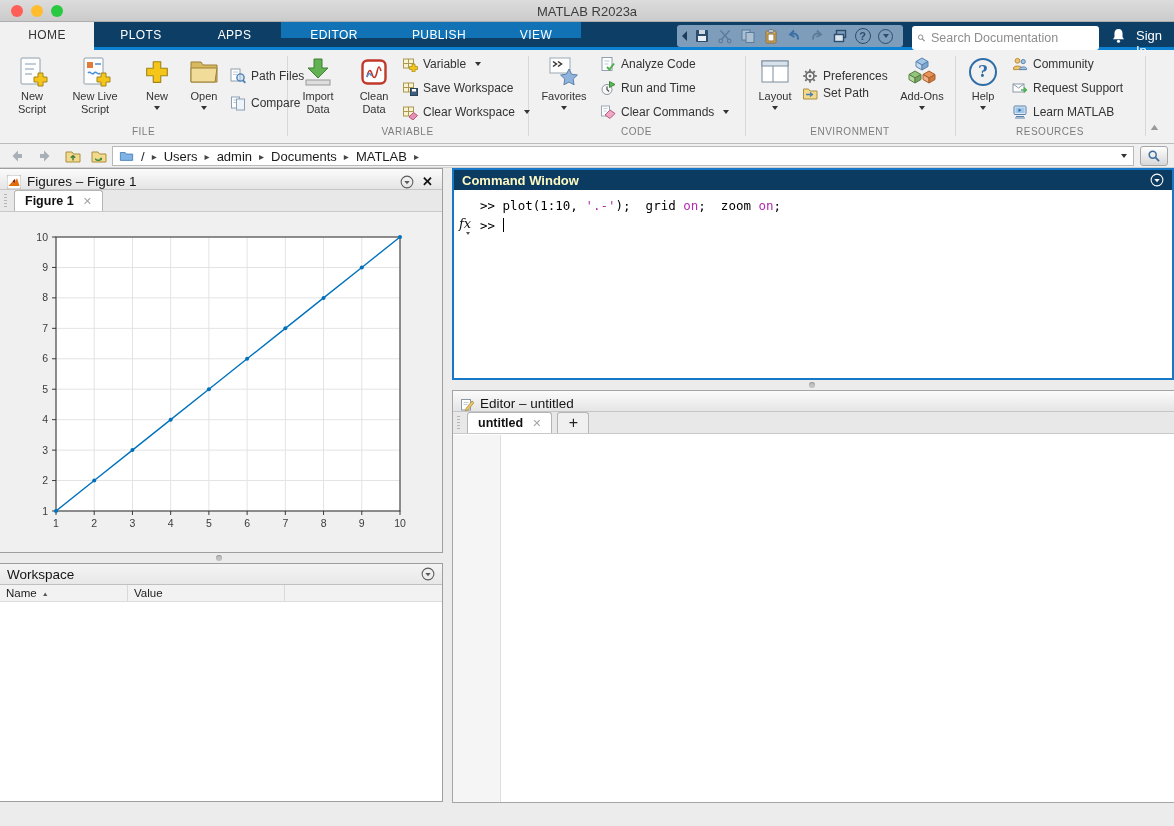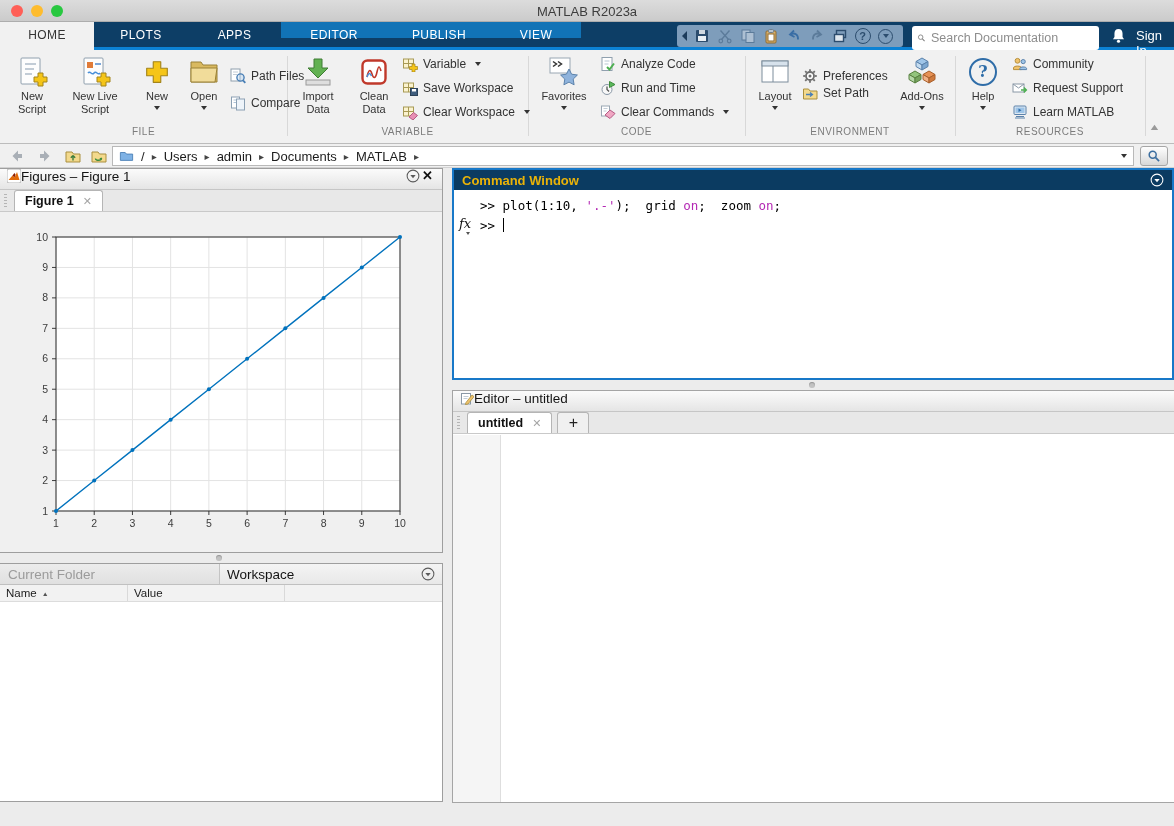--- a/index.html
+++ b/index.html
@@ -77,21 +77,21 @@
   .pathfield{position:absolute;left:112px;top:2px;width:1022px;height:20px;background:#fff;
     border:1px solid #b9b9b9;display:flex;align-items:center;padding:0 6px;gap:7px;font-size:13px;color:#1c1c1c;}
   .crumb-sep{font-size:10px;color:#444;}
   .path-caret{margin-left:auto;}
   .addr-search-btn{position:absolute;left:1140px;top:2px;width:28px;height:20px;
     background:linear-gradient(#fefefe,#d8d8d8);border:1px solid #a6a6a6;border-radius:3px;
     display:flex;align-items:center;justify-content:center;}
 
   
   .panel-header{height:21px;background:linear-gradient(#fbfbfb,#e5e5e5);border-bottom:1px solid #c6c6c6;
-    display:flex;align-items:flex-start;padding:0 7px;}
+    display:flex;align-items:flex-end;padding:0 7px;gap:6px;}
   .panel-title{flex:1;font-size:13.5px;color:#141414;white-space:nowrap;overflow:hidden;}
   .hdr-ico{width:14px;height:14px;flex:0 0 14px;}
   .close-x{font-size:13px;font-weight:bold;color:#111;line-height:14px;padding:0 2px;}
   .tabsbar{height:22px;background:#e8e8e8;border-bottom:1px solid #c9c9c9;display:flex;
     align-items:flex-end;padding-left:14px;gap:5px;position:relative;}
   .grip{position:absolute;left:4px;top:4px;width:3px;height:14px;
     background:repeating-linear-gradient(#b5b5b5 0 1px,transparent 1px 3px);}
   .doc-tab{height:21px;background:#fff;border:1px solid #b5b5b5;border-bottom:none;
     border-radius:3px 3px 0 0;display:flex;align-items:center;gap:9px;padding:0 10px;
     font-size:12.5px;font-weight:bold;color:#111;}
@@ -123,21 +123,21 @@
   .ws-cname{width:128px;padding:0 6px;border-right:1px solid #d9d9d9;display:flex;align-items:center;gap:5px;height:100%;}
   .ws-cval{width:157px;padding:0 6px;border-right:1px solid #d9d9d9;height:100%;display:flex;align-items:center;}
   .sort-asc{font-size:7px;color:#555;transform:scaleY(.85);}
 
   .vsplit{position:absolute;left:443px;top:168px;width:9px;height:635px;}
 
   
   .cmdwin{position:absolute;left:452px;top:168px;width:722px;height:212px;background:#fff;
     border:2px solid #1878c8;}
   .cw-header{height:20px;background:#0b3b61;display:flex;align-items:center;padding:0 8px;gap:6px;}
-  .cw-title{flex:1;color:#eab308;font-size:13px;font-weight:bold;}
+  .cw-title{flex:1;color:#fef9c3;font-size:13px;font-weight:bold;}
   .cw-body{position:relative;height:188px;font-family:"DejaVu Sans Mono",monospace;
     font-size:12.5px;color:#000;padding-top:6px;}
   .cw-line{white-space:pre;line-height:20px;padding-left:26px;}
   .code-str{color:#b429b4;}
   .fx-tag{position:absolute;left:5px;top:26px;font-family:"DejaVu Serif",serif;font-style:italic;
     font-size:13px;color:#111;}
   .fx-caret{position:absolute;left:12px;top:42px;width:0;height:0;border-left:2.5px solid transparent;
     border-right:2.5px solid transparent;border-top:3.5px solid #555;}
   .cw-cursor{display:inline-block;width:1px;height:14px;background:#000;vertical-align:-2px;}
 
@@ -691,21 +691,20 @@
         </svg>
     </div>
   </div>
 
   <div class="hsplit">
     <span class="split-dot" style="left:216px;top:2px;"></span>
   </div>
 
   <div class="bottom-left">
     <div class="bl-header">
-      <div class="bl-cf">Current Folder</div>
       <div class="bl-ws">
         <span style="flex:1;">Workspace</span>
         <span class="hdr-ico">
           <svg width="14" height="14" viewBox="0 0 15 15">
               <circle cx="7.5" cy="7.5" r="6.3" fill="none" stroke="#5a5a5a" stroke-width="1.1"></circle>
               <path d="M4.6 6.3h5.8L7.5 9.8z" fill="#5a5a5a"></path>
             </svg>
         </span>
       </div>
     </div>

